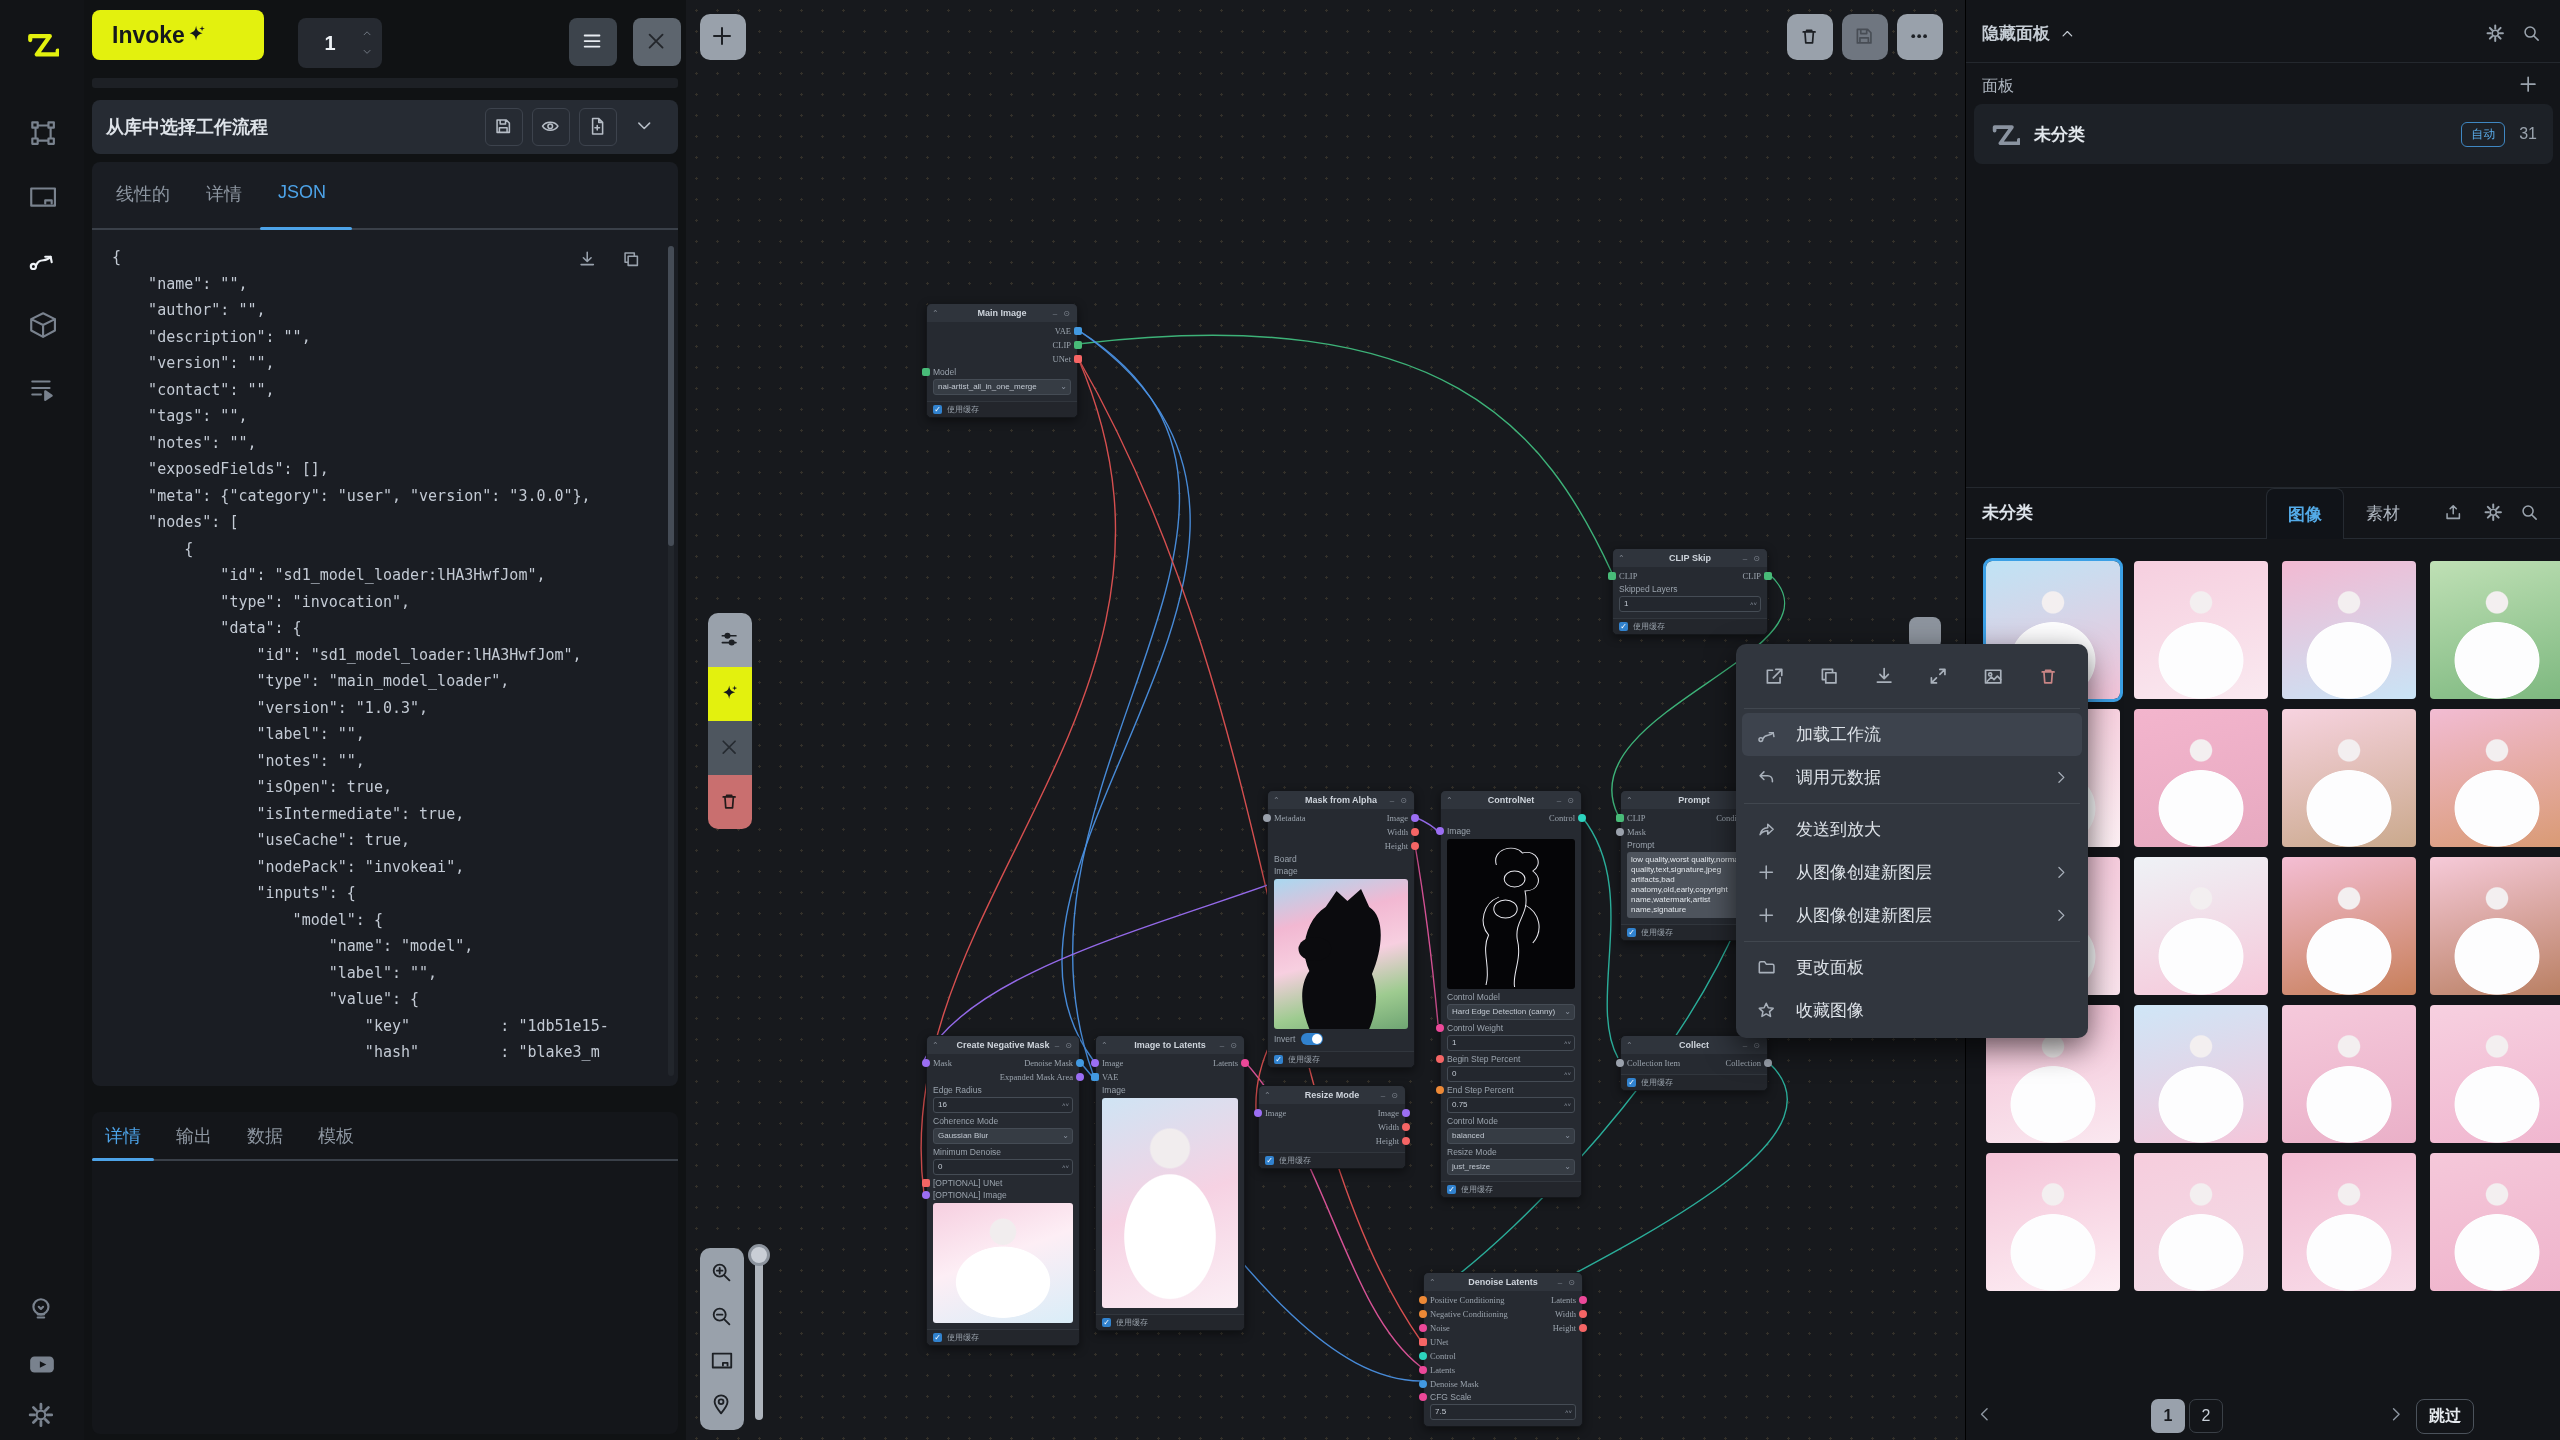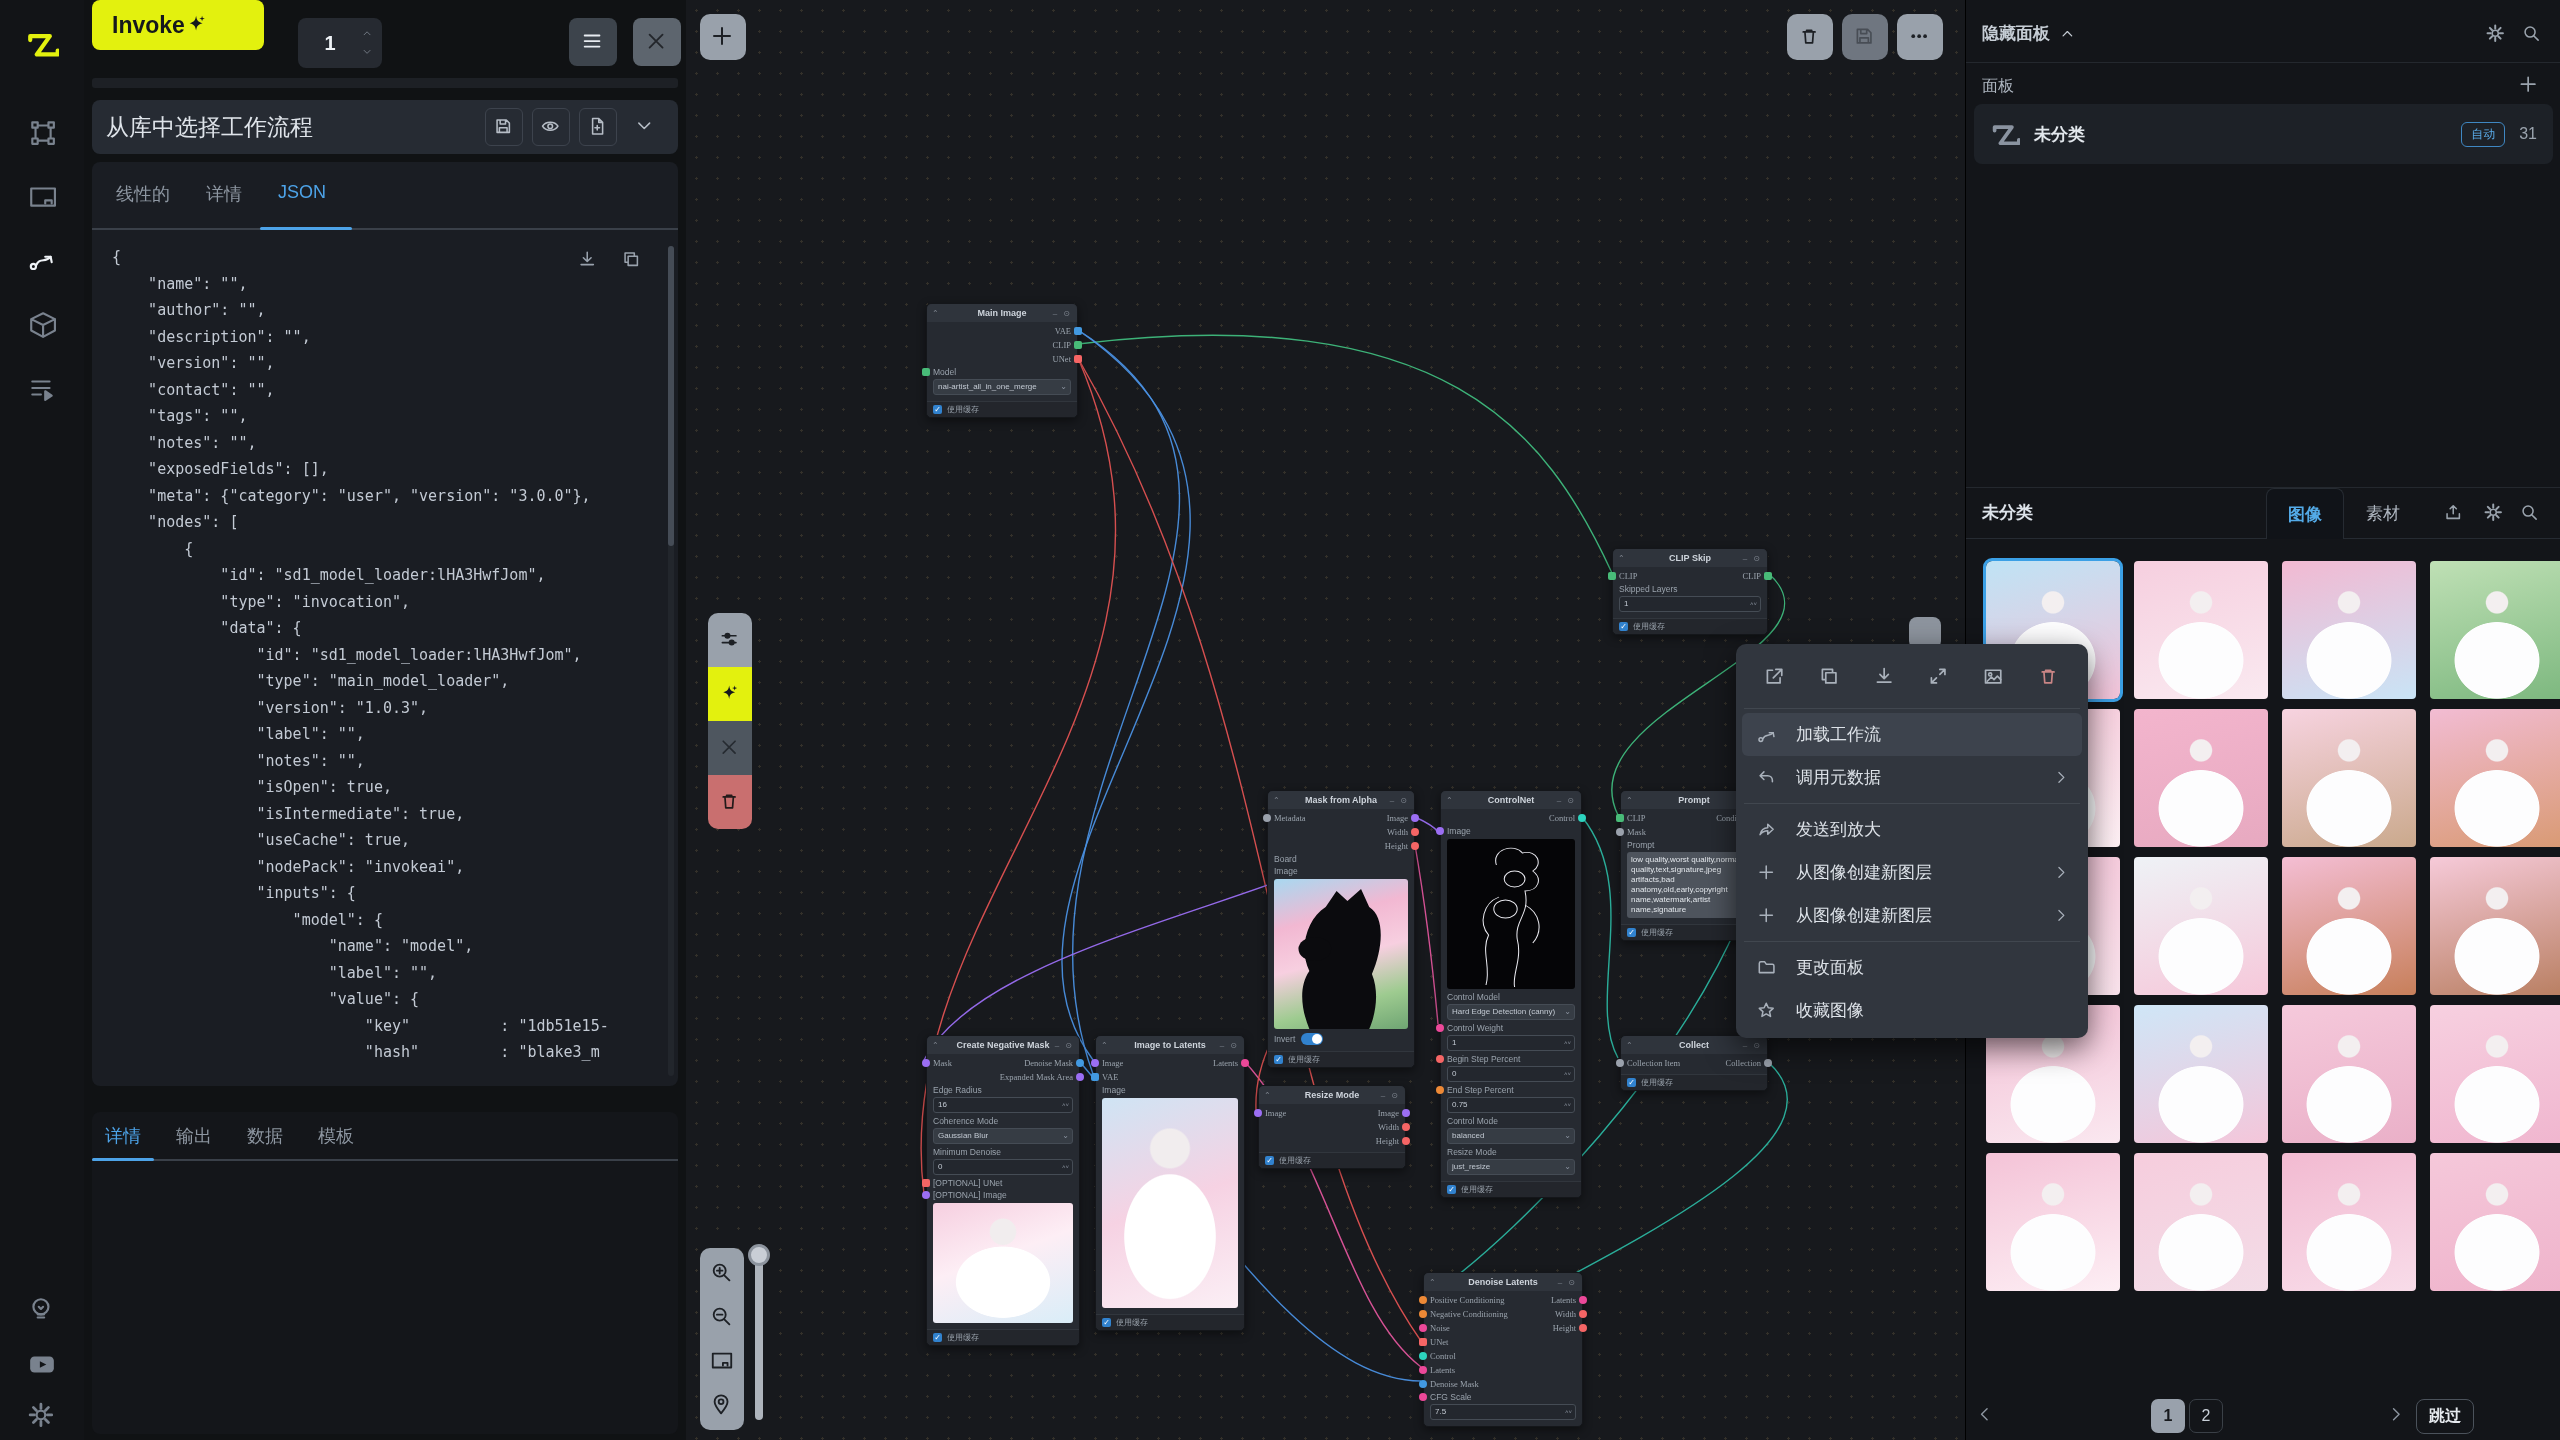--- a/index.html
+++ b/index.html
@@ -5,31 +5,31 @@
   * { margin:0; padding:0; box-sizing:border-box; }
   html,body { width:2560px; height:1440px; overflow:hidden; background:#101214;
     font-family:"Liberation Sans","DejaVu Sans",sans-serif; color:#c9d0d8; }
   
   #rail { position:absolute; left:0; top:0; width:84px; height:1440px; background:#121417; }
   .rbtn { position:absolute; left:22px; width:40px; height:40px; display:flex; align-items:center; justify-content:center; color:#79828e; cursor:pointer; }
   .rbtn.active { color:#eef2f6; }
   .rbtn.logo { color:#e3f10e; }
   
   #lpanel { position:absolute; left:84px; top:0; width:602px; height:1440px; background:#101214; }
-  .ybtn { position:absolute; left:8px; top:0; width:172px; height:50px; background:#e3f10e; border-radius:8px; display:flex; align-items:center; padding:0 16px 0 20px; cursor:pointer; }
+  .ybtn { position:absolute; left:8px; top:10px; width:172px; height:50px; background:#e3f10e; border-radius:8px; display:flex; align-items:center; padding:0 16px 0 20px; cursor:pointer; }
   .ybtn span { font-size:23px; font-weight:bold; color:#15181c; flex:1; }
   .qty { position:absolute; left:214px; top:18px; width:84px; height:50px; background:#262a31; border-radius:8px; display:flex; align-items:center; cursor:pointer; }
   .qty .n { flex:1; text-align:center; font-size:20px; font-weight:bold; color:#eef2f6; }
   .qty .chev { display:flex; flex-direction:column; gap:8px; padding-right:9px; color:#7c8590; }
   .sqbtn { position:absolute; top:18px; width:48px; height:48px; border-radius:8px; display:flex; align-items:center; justify-content:center; cursor:pointer; }
   #hamburger { left:485px; background:#3d444c; color:#e8ecf1; }
   #topclose  { left:549px; background:#5d656e; color:#23262b; }
   #progress  { position:absolute; left:8px; top:78px; width:586px; height:10px; background:#1d2025; border-radius:3px; }
   .wfcard { position:absolute; left:8px; top:100px; width:586px; height:54px; background:#262b33; border-radius:8px; display:flex; align-items:center; padding:0 14px; }
-  .wfcard .t { font-size:23px; font-weight:normal; color:#dfe4ea; flex:1; }
+  .wfcard .t { font-size:18px; font-weight:bold; color:#dfe4ea; flex:1; }
   .hibtn { width:38px; height:38px; border:1px solid #3d434d; border-radius:6px; display:flex; align-items:center; justify-content:center; color:#b6bdc6; margin-left:9px; cursor:pointer; }
   .hibtn.plain { border:none; }
   .codecard { position:absolute; left:8px; top:162px; width:586px; height:924px; background:#1a1d23; border-radius:8px; overflow:hidden; }
   .tabsrow { position:absolute; left:0; top:14px; height:40px; display:flex; gap:36px; padding-left:24px; }
   .tabsrow .tab { font-size:18px; color:#8d96a1; cursor:pointer; padding-top:6px; }
   .tabsrow .tab.on { color:#4da3e8; }
   .tabline { position:absolute; left:0; right:0; height:2px; background:#3a4049; }
   .tabline .seg { position:absolute; height:3px; top:-1px; background:#4da3e8; border-radius:2px; }
   .codebox { position:absolute; left:20px; top:82px; right:14px; bottom:6px; overflow:hidden; }
   .codebox pre { font-family:"DejaVu Sans Mono","Liberation Mono",monospace; font-size:15px; line-height:26.5px; color:#c3cad4; white-space:pre; }

